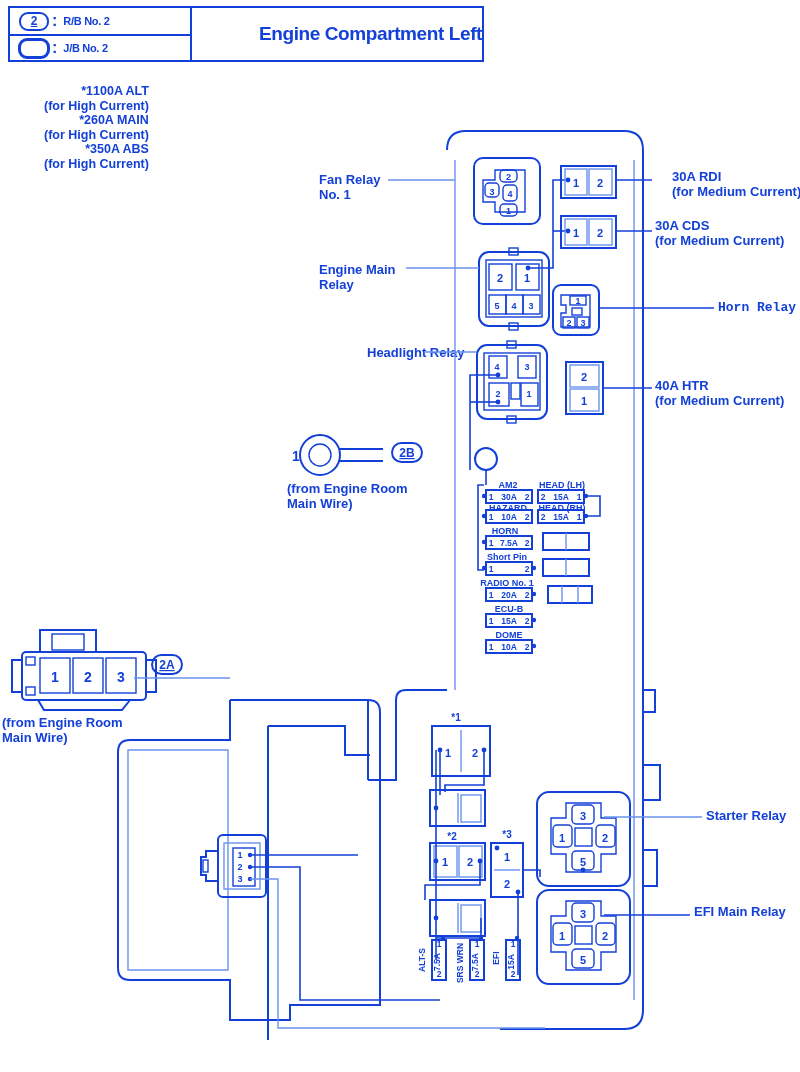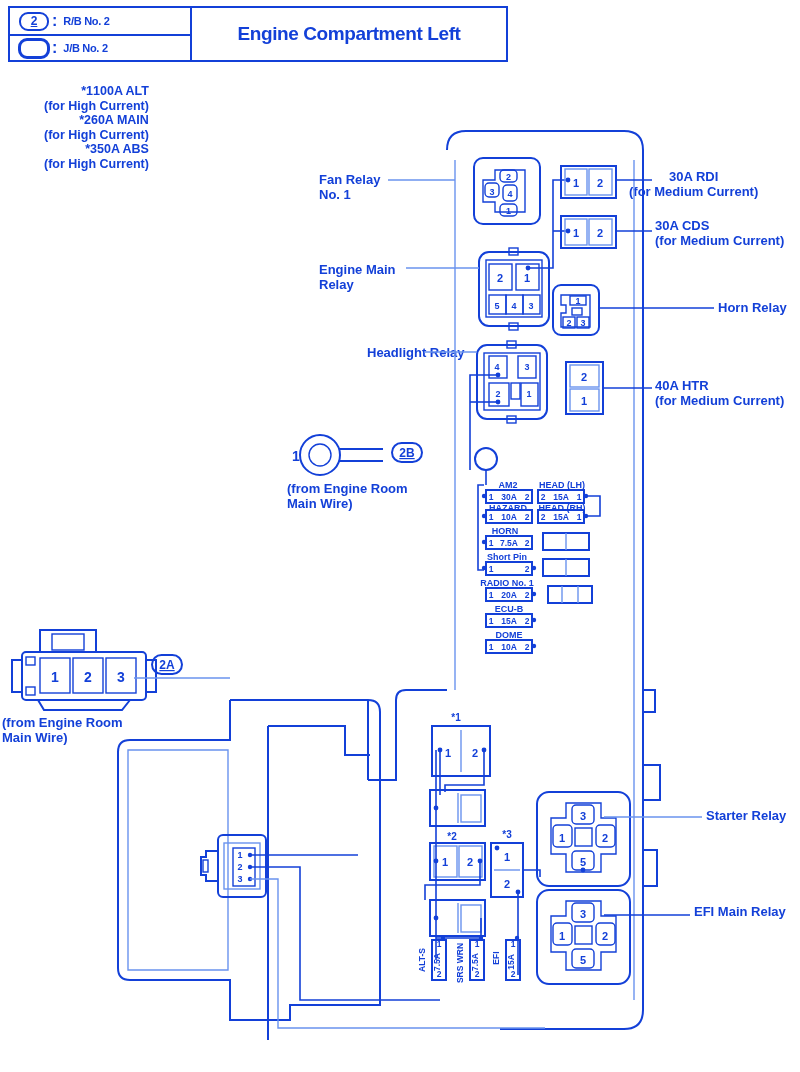--- a/index.html
+++ b/index.html
@@ -76,26 +76,26 @@
     color: #1340d8;
     font-weight: bold;
     font-size: 11px;
     letter-spacing: -0.3px;
     white-space: nowrap;
   }
   #title-box {
     border: 2px solid #1340d8;
     border-left: none;
     margin-left: 0;
-    width: 316px;
+    width: 292px;
     height: 56px;
     box-sizing: border-box;
     display: flex;
     align-items: center;
-    justify-content: center;
+    justify-content: flex-end;
   }
   #title-box .title-text {
     color: #1340d8;
     font-weight: bold;
     font-size: 19px;
     letter-spacing: -0.4px;
     white-space: nowrap;
   }
 
   
@@ -230,29 +230,29 @@
 <div class="calloutlabel" style="left:319px; top:172px;">
   <div>Fan Relay</div>
   <div>No. 1</div>
 </div>
 <div class="calloutlabel" style="left:319px; top:262px;">
   <div>Engine Main</div>
   <div>Relay</div>
 </div>
 <div class="calloutlabel" style="left:319px; top:345px;margin-left:48px;">Headlight Relay</div>
 
-<div class="calloutlabel" style="left:629px; top:169px;text-align:center;">
+<div class="calloutlabel" style="left:672px; top:169px;">
   <div>30A RDI</div>
   <div>(for Medium Current)</div>
 </div>
 <div class="calloutlabel" style="left:655px; top:218px;">
   <div>30A CDS</div>
   <div>(for Medium Current)</div>
 </div>
-<div class="calloutlabel" style="left:718px; top:300px;">Horn Relay</div>
+<div class="calloutlabel" style="left:718px; top:300px;font-family:Liberation Mono, monospace;">Horn Relay</div>
 <div class="calloutlabel" style="left:655px; top:378px;">
   <div>40A HTR</div>
   <div>(for Medium Current)</div>
 </div>
 <div class="calloutlabel" style="left:706px; top:808px;">Starter Relay</div>
 <div class="calloutlabel" style="left:694px; top:904px;">EFI Main Relay</div>
 
 <div class="calloutlabel" style="left:287px; top:481px;">
   <div>(from Engine Room</div>
   <div>Main Wire)</div>

